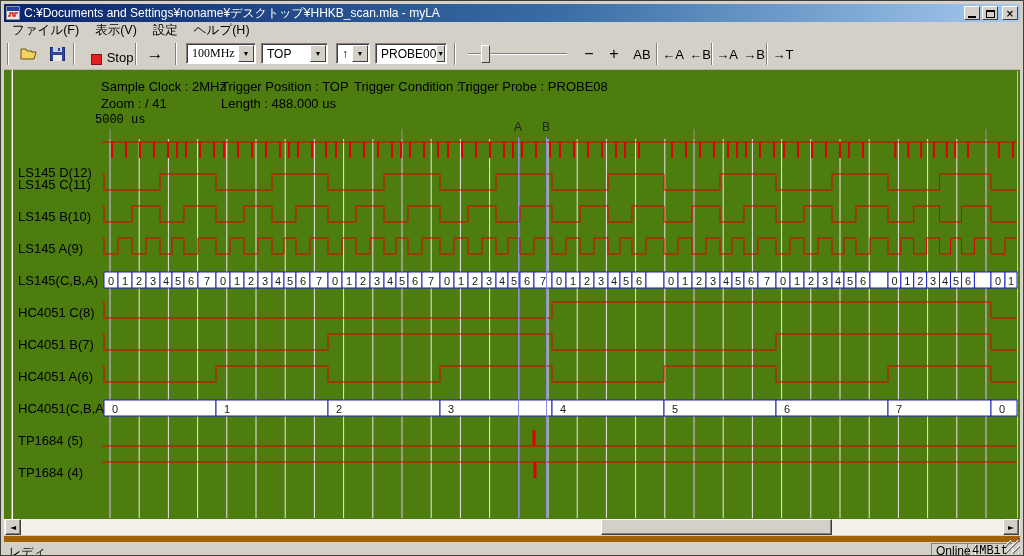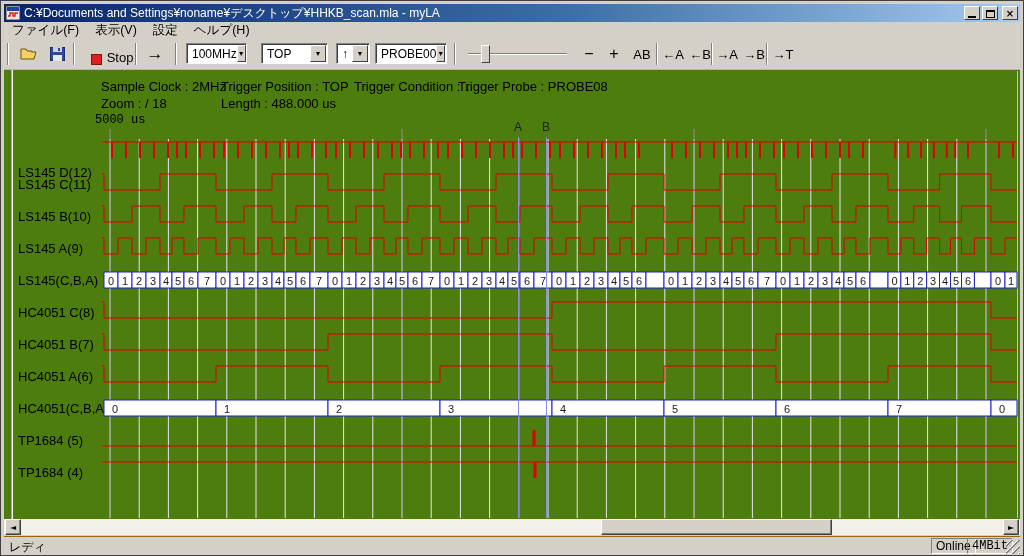--- a/index.html
+++ b/index.html
@@ -47,21 +47,21 @@
   .ruler-label{position:absolute;font-size:12px;white-space:nowrap;}
   .cursor-label{position:absolute;font-size:12px;width:12px;text-align:center;color:#222;}
   .sig-label{position:absolute;left:14px;height:16px;line-height:16px;font-size:13px;white-space:nowrap;}
   #wave-svg{position:absolute;left:0;top:0;pointer-events:none;}
   .client-leftline{position:absolute;left:7px;top:0;bottom:0;width:2px;border-left:1px solid #a8a49c;border-right:1px solid #fff;}
   
   .hscroll{position:absolute;left:3px;top:518px;right:3px;height:16px;background:#f2f0e9;}
   .sbtn{position:absolute;top:0;width:16px;height:16px;background:#d4d0c8;border:1px solid;border-color:#fff #404040 #404040 #fff;box-shadow:inset -1px -1px 0 #808080;font-size:8px;display:flex;align-items:center;justify-content:center;padding:0;font-family:"DejaVu Sans",sans-serif;}
   .sthumb{position:absolute;top:0;height:16px;background:#d4d0c8;border:1px solid;border-color:#fff #404040 #404040 #fff;box-shadow:inset -1px -1px 0 #808080;}
   
-  .statusbar{position:absolute;left:3px;top:535px;right:3px;height:18px;border-top:1px solid #a16207;font-size:12px;}
+  .statusbar{position:absolute;left:3px;top:535px;right:3px;height:18px;border-top:6px solid #a16207;font-size:12px;}
   .status-ready{position:absolute;left:5px;top:2px;}
   .spanel{position:absolute;top:1px;height:16px;border:1px solid;border-color:#808080 #fff #fff #808080;padding:0 4px;line-height:14px;}
   .grip{position:absolute;right:0;bottom:0;width:14px;height:14px;
     background:repeating-linear-gradient(135deg,transparent 0 3px,#fff 3px 4px,#808080 4px 5px);}
 </style>
 </head>
 <body>
 
 <div id="win">
 
@@ -110,21 +110,21 @@
     </button>
     <span class="tsep" style="left:69px;"></span>
     <button class="tbtn" style="left:83px;width:50px;align-items:flex-end;">
       <span class="stop-swatch"></span>
       <span style="position:static;">Stop</span>
     </button>
     <span class="tsep" style="left:131px;"></span>
     <button class="tbtn" style="left:136px;width:30px;font-size:17px;">→</button>
     <span class="tsep" style="left:171px;"></span>
 
-    <div class="combo" style="left:182px;width:61px;">
+    <div class="combo" style="left:182px;width:70px;font-family:Liberation Serif, serif;">
       <span class="val">100MHz</span>
       <span class="dd">▼</span>
     </div>
     <div class="combo" style="left:257px;width:67px;">
       <span class="val">TOP</span>
       <span class="dd">▼</span>
     </div>
     <div class="combo" style="left:332px;width:34px;">
       <span class="val">↑</span>
       <span class="dd">▼</span>
@@ -150,21 +150,21 @@
     <span class="tsep" style="left:762px;"></span>
     <span class="flatbtn" style="left:766px;width:26px;">→T</span>
   </div>
 
   <div class="client">
     <div class="client-leftline"></div>
     <span class="info-text" style="left:97px;top:9px;">Sample Clock : 2MHz</span>
     <span class="info-text" style="left:217px;top:9px;">Trigger Position : TOP</span>
     <span class="info-text" style="left:350px;top:9px;">Trigger Condition : ↓</span>
     <span class="info-text" style="left:454px;top:9px;">Trigger Probe : PROBE08</span>
-    <span class="info-text" style="left:97px;top:26px;">Zoom : / 18</span>
+    <span class="info-text" style="left:97px;top:26px;">Zoom : / 41</span>
     <span class="info-text" style="left:217px;top:26px;">Length : 488.000 us</span>
     <span class="ruler-label" style="left:91px;top:43px;font-family:Liberation Mono, monospace;">5000 us</span>
     <div id="cursor-labels">
         <span class="cursor-label" style="left: 508px; top: 50px;">A</span>
         <span class="cursor-label" style="left: 536px; top: 50px;">B</span>
       </div>
     <div id="sig-labels">
         <span class="sig-label" style="top: 75px; margin-top: 20px;">LS145 D(12)</span>
         <span class="sig-label" style="top: 107px;">LS145 C(11)</span>
         <span class="sig-label" style="top: 139px;">LS145 B(10)</span>

